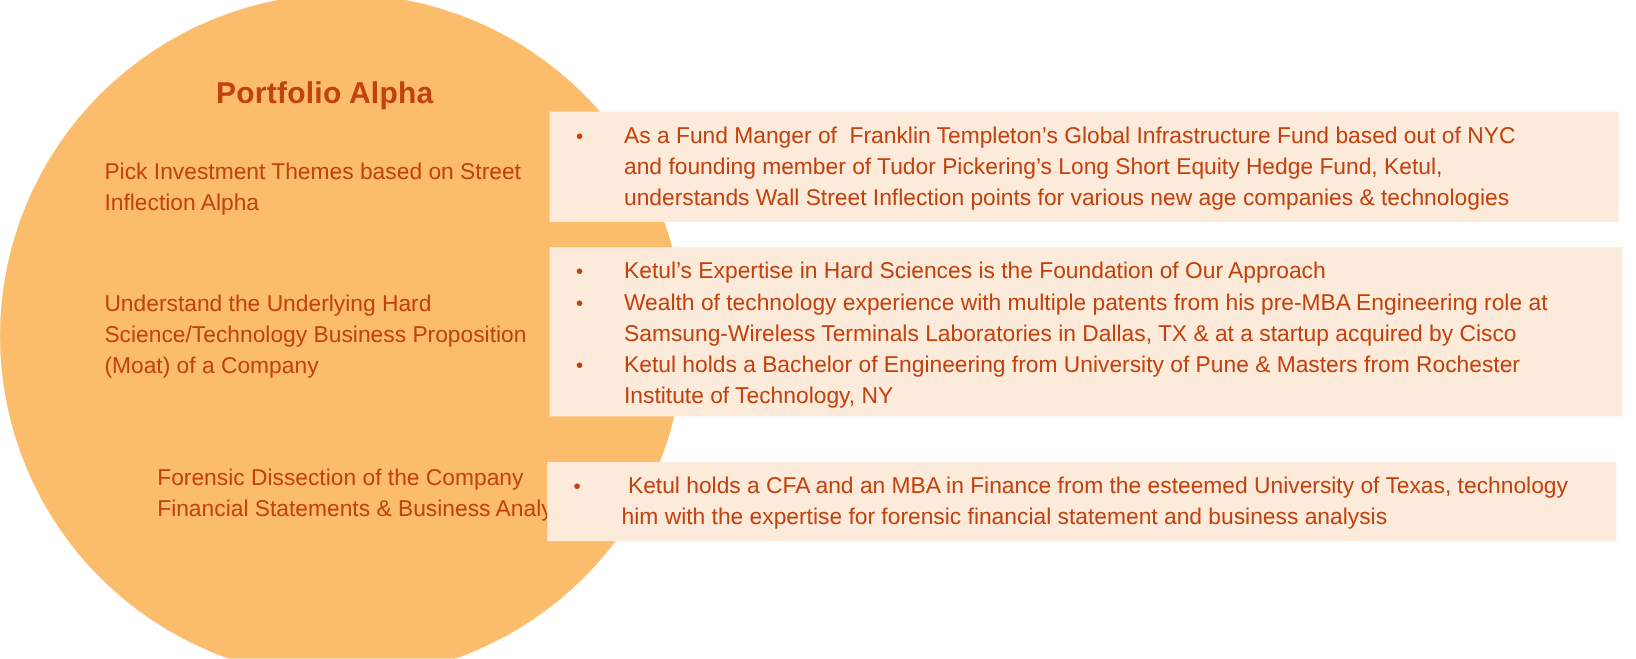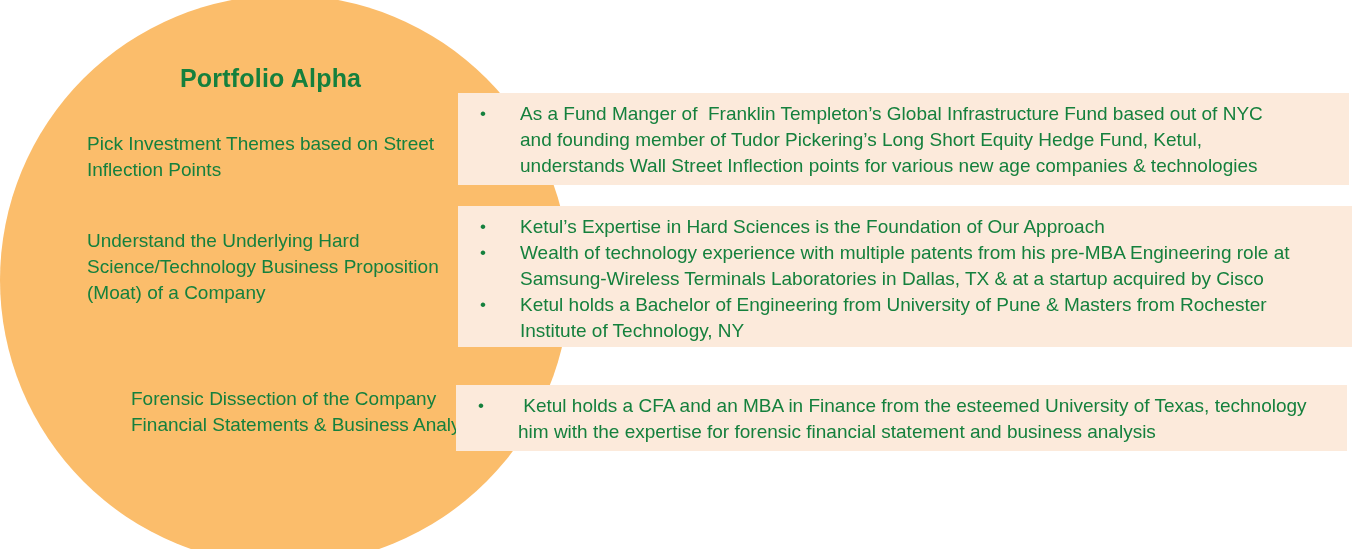--- a/index.html
+++ b/index.html
@@ -7,21 +7,21 @@
     padding: 0;
     background: #ffffff;
   }
   .slide {
     position: relative;
     width: 1363px;
     height: 549px;
     background: #ffffff;
     overflow: hidden;
     font-family: "Liberation Sans", sans-serif;
-    color: #15803d;
+    color: #c2410c;
   }
   .circle {
     position: absolute;
     left: 0px;
     top: -5px;
     width: 570px;
     height: 570px;
     border-radius: 50%;
     background: #FBBD6B;
   }
@@ -36,21 +36,21 @@
     white-space: pre-wrap;
   }
   .theme {
     position: absolute;
     left: 87px;
     font-size: 19px;
     line-height: 26px;
     white-space: pre-wrap;
   }
   .theme-1 { top: 131px; }
-  .theme-2 { top: 228px; }
+  .theme-2 { top: 241px; }
   .theme-3 { top: 386px; margin-left: 44px; }
   .box {
     position: absolute;
     background: #FCEADB;
     box-sizing: border-box;
     padding: 8px 10px 0 22px;
     font-size: 19px;
     line-height: 26px;
   }
   .box-1 { left: 458px; top: 93px;  width: 891px; height: 92px; }
@@ -73,21 +73,21 @@
 </head>
 <body>
 
 <div class="slide">
 
   <div class="circle"></div>
 
   <h1 class="title">Portfolio Alpha</h1>
 
   <div class="theme theme-1">Pick Investment Themes based on Street
-Inflection Points</div>
+Inflection Alpha</div>
   <div class="theme theme-2">Understand the Underlying Hard
 Science/Technology Business Proposition
 (Moat) of a Company</div>
   <div class="theme theme-3">Forensic Dissection of the Company
 Financial Statements &amp; Business Analysis</div>
 
   <div class="box box-1">
     <div class="bullet-row">
       <span class="dot">•</span>
       <span class="btext">As a Fund Manger of  Franklin Templeton’s Global Infrastructure Fund based out of NYC

